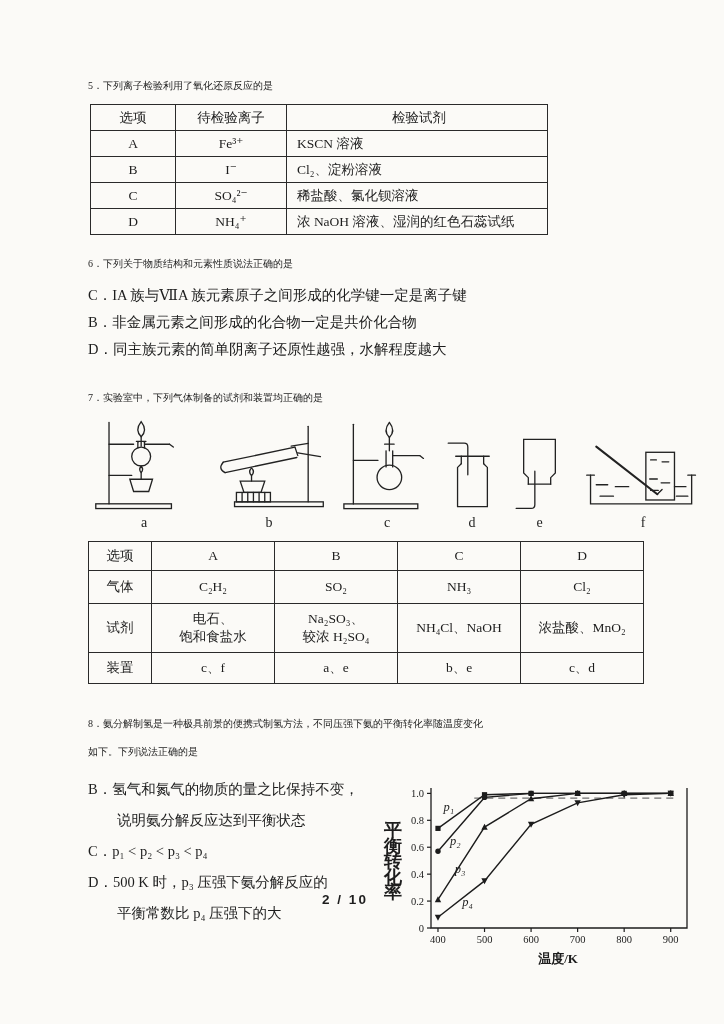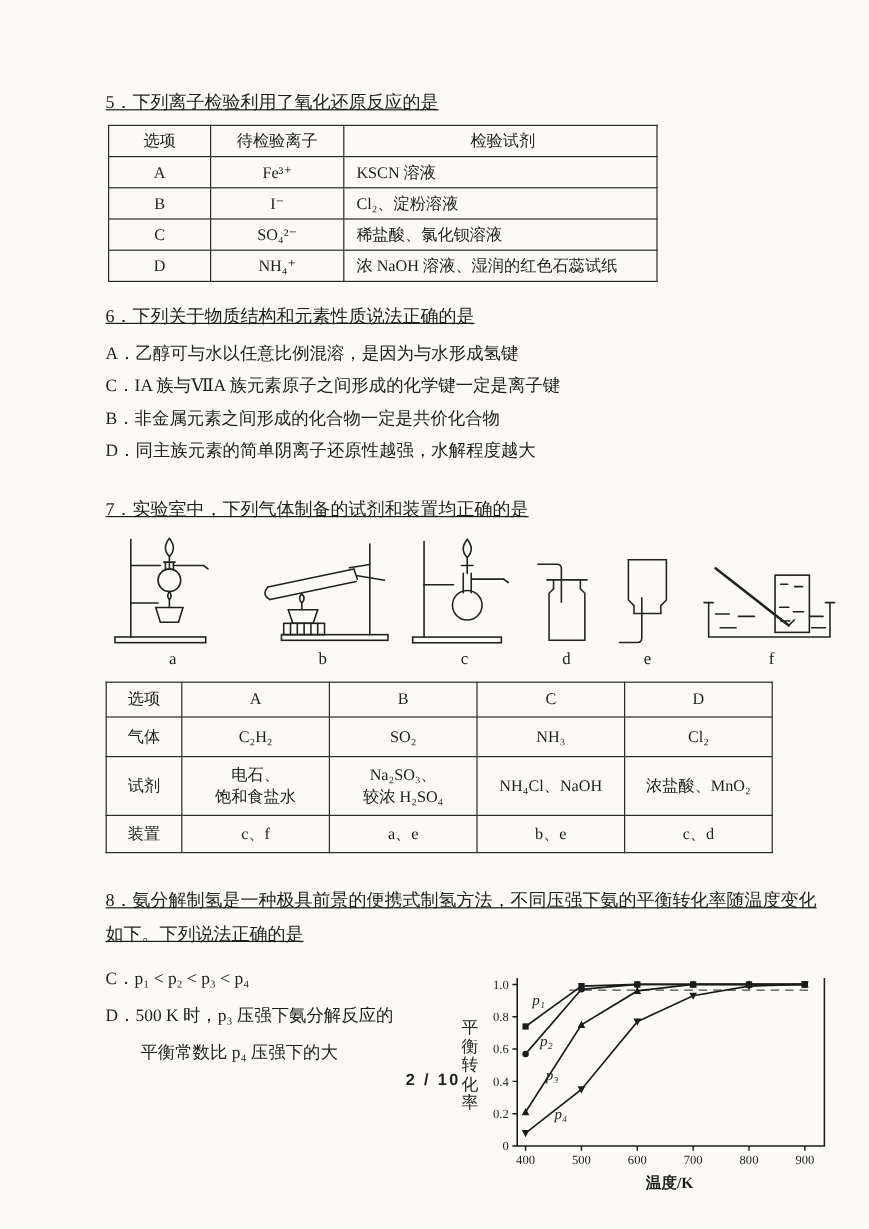--- a/index.html
+++ b/index.html
@@ -2,21 +2,21 @@
 <html><head>
 <meta charset="utf-8">
 <style>
   html,body{margin:0;padding:0;}
   .page{
     width:724px;height:1024px;position:relative;overflow:hidden;
     background:#fbfaf7;color:#1d1d1d;
     font-family:"Liberation Serif","DejaVu Serif",serif;
   }
   .content{padding:76px 34px 0 88px;}
-  .qtitle{font-size:15px;line-height:20px;margin:0 0 8px 0;white-space:pre-line;text-decoration:underline;}
+  .qtitle{font-size:10px;line-height:20px;margin:0 0 8px 0;white-space:pre-line;}
   .option{font-size:14.5px;line-height:27px;margin:0;padding-left:2em;text-indent:-2em;white-space:pre-line;}
 
   
   table{border-collapse:collapse;font-size:13.5px;color:#1d1d1d;}
   .q5-table{margin:2px 0 0 2px;}
   .q5-table th,.q5-table td{border:1.5px solid #2a2a2a;text-align:center;padding:2px 6px;height:21px;font-weight:normal;}
   .q5-table .c0{width:72px;}
   .q5-table .c1{width:98px;}
   .q5-table .c2{width:244px;text-align:left;padding-left:10px;}
 
@@ -39,29 +39,29 @@
   .q7-table .r2 th,.q7-table .r2 td{height:42px;}
   .q7-table .r3 th,.q7-table .r3 td{height:24px;}
   .preline{white-space:pre-line;}
 
   .sect-q8{margin-top:26px;}
   .q8-row{display:flex;align-items:flex-start;}
   .q8-options{width:296px;flex:0 0 auto;}
   .q8-options .option{line-height:31px;}
   .chart-block{display:flex;align-items:center;margin-top:8px;}
   .chart-ylabel{
-    width:15px;font-size:14px;line-height:15.5px;word-break:break-all;
-    margin-right:2px;margin-top:-26px;text-align:center;
+    width:15px;font-size:18px;line-height:15.5px;word-break:break-all;
+    margin-right:2px;margin-top:-26px;text-align:left;font-weight:bold;
   }
   .chart-col{display:flex;flex-direction:column;align-items:center;}
   .chart-col svg{font-family:"Liberation Serif","DejaVu Serif",serif;}
   .chart-xlabel{font-size:13px;margin-top:0px;margin-left:22px;font-weight:bold;}
 
   .footer{
-    position:absolute;top:892px;left:16px;width:690px;text-align:center;
+    position:absolute;top:892px;left:0;width:690px;text-align:center;
     font-size:13.5px;font-weight:bold;letter-spacing:2px;
     font-family:"Liberation Sans","DejaVu Sans",sans-serif;
   }
 </style>
 </head>
 <body>
 
 <div class="page">
   <div class="content">
 
@@ -93,21 +93,20 @@
           <td class="c0">D</td>
           <td class="c1">NH₄⁺</td>
           <td class="c2">浓 NaOH 溶液、湿润的红色石蕊试纸</td>
         </tr>
       </tbody>
         </table>
     </div>
 
     <div class="sect-q6">
       <p class="qtitle">6．下列关于物质结构和元素性质说法正确的是</p>
-      <p class="option">A．乙醇可与水以任意比例混溶，是因为与水形成氢键</p>
       <p class="option">C．IA 族与ⅦA 族元素原子之间形成的化学键一定是离子键</p>
       <p class="option">B．非金属元素之间形成的化合物一定是共价化合物</p>
       <p class="option">D．同主族元素的简单阴离子还原性越强，水解程度越大</p>
     </div>
 
     <div class="sect-q7">
       <p class="qtitle">7．实验室中，下列气体制备的试剂和装置均正确的是</p>
 
       <div class="apparatus-row">
         <div class="apparatus">
@@ -245,20 +244,22 @@
         </tr>
       </tbody>
         </table>
     </div>
 
     <div class="sect-q8">
       <p class="qtitle" style="line-height:28px">8．氨分解制氢是一种极具前景的便携式制氢方法，不同压强下氨的平衡转化率随温度变化
 如下。下列说法正确的是</p>
       <div class="q8-row">
         <div class="q8-options">
+          <p class="option">B．氢气和氮气的物质的量之比保持不变，
+说明氨分解反应达到平衡状态</p>
           <p class="option">C．p₁ &lt; p₂ &lt; p₃ &lt; p₄</p>
           <p class="option">D．500 K 时，p₃ 压强下氨分解反应的
 平衡常数比 p₄ 压强下的大</p>
         </div>
         <div class="chart-block">
           <div class="chart-ylabel">平衡转化率</div>
           <div class="chart-col">
             <svg id="chart-svg" width="292" height="168" viewBox="0 0 292 168">
                 <path d="M30 6 V146 H286 V6" fill="none" stroke="#1c1c1c" stroke-width="1.3"></path>
                 <line x1="26" y1="146" x2="30" y2="146" stroke="#1c1c1c" stroke-width="1.2"></line>

